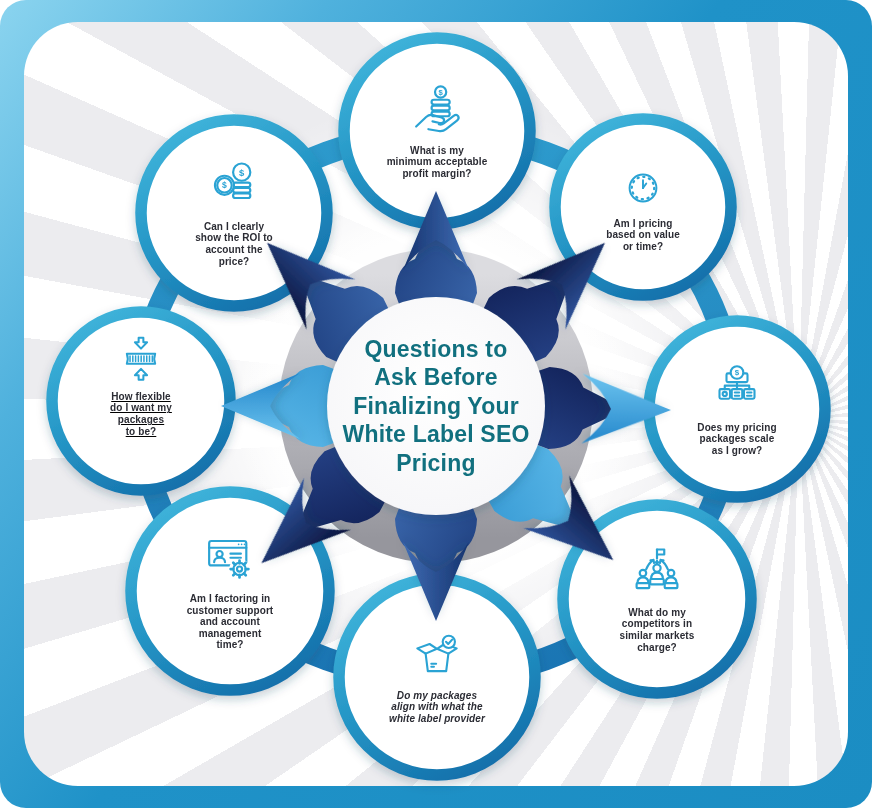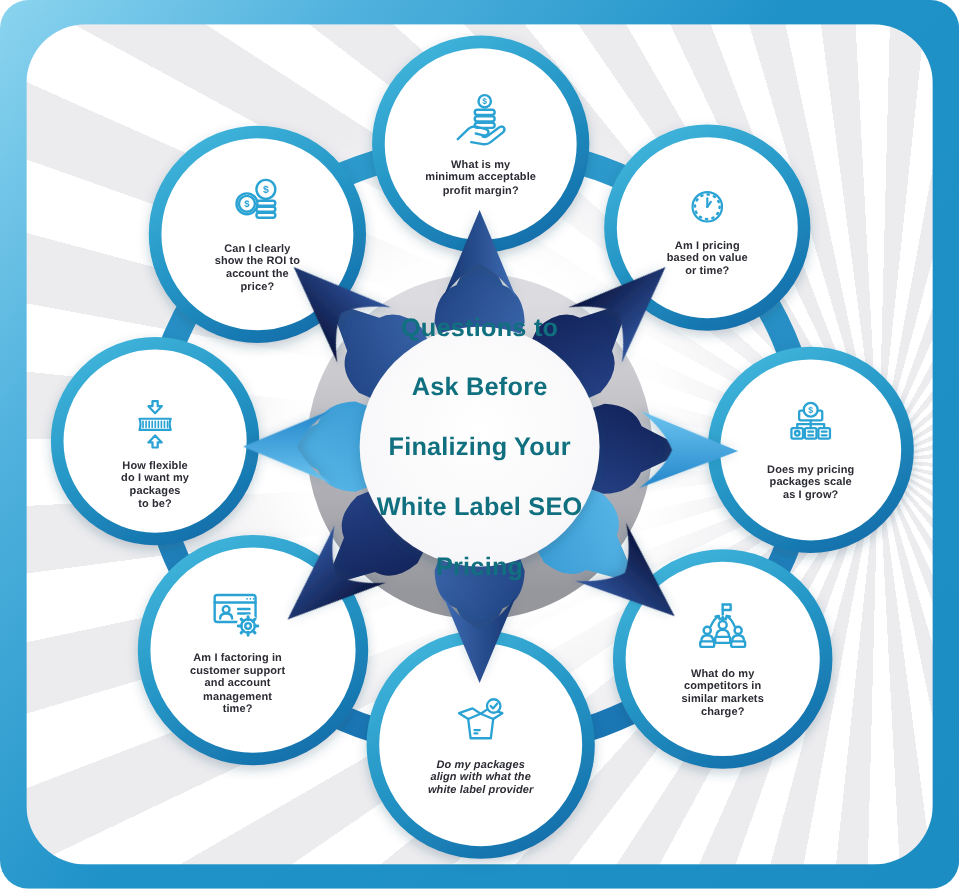--- a/index.html
+++ b/index.html
@@ -15,21 +15,20 @@
     background:
       radial-gradient(circle at 50% 49%, rgba(255,255,255,.95) 0 160px, rgba(255,255,255,0) 300px),
       repeating-conic-gradient(from 150deg at 94% 52%, #ffffff 0deg 4.5deg, #ececef 4.5deg 9deg);
   }
   svg#gfx{position:absolute;left:0;top:0;}
   .center-label{
     position:absolute;left:321px;top:320px;width:230px;height:172px;
     display:flex;flex-direction:column;align-items:center;justify-content:center;
     text-align:center;color:#11707f;font-weight:700;font-size:23px;line-height:1.24;
     letter-spacing:.2px;
-    gap:26px;
   }
   .center-label span{display:block;}
   .node{
     position:absolute;display:flex;flex-direction:column;align-items:center;
     justify-content:center;text-align:center;border-radius:50%;
   }
   .node .icon{display:flex;align-items:center;justify-content:center;color:#2aa3d4;margin-bottom:4px;}
   .node-text{font-weight:700;font-size:10px;line-height:1.16;color:#2b2c34;letter-spacing:.1px;}
   .node-text span{display:block;}
 </style>
@@ -241,21 +240,21 @@
             <circle cx="45.5" cy="13.5" r="7" fill="#ffffff"></circle>
             <path d="M42.3 13.5 L44.8 16 L49.3 11"></path>
           </svg>
         </div>
         <div class="node-text">
           <span>Do my packages</span>
           <span>align with what the</span>
           <span>white label provider</span>
         </div>
       </div>
-      <div class="node" style="left: 117px; top: 492px; height: 198px; width: 198px;">
+      <div class="node" style="left: 131px; top: 492px; height: 198px; width: 198px;">
         <div class="icon">
           <svg viewBox="0 0 64 64" width="58" height="58" fill="none" stroke="currentColor" stroke-width="2.4" stroke-linecap="round" stroke-linejoin="round">
             <rect x="9" y="11" width="41" height="27" rx="2.5"></rect>
             <path d="M9 18.5 H50"></path>
             <circle cx="41.5" cy="14.8" r="0.9" fill="currentColor" stroke="none"></circle>
             <circle cx="44.8" cy="14.8" r="0.9" fill="currentColor" stroke="none"></circle>
             <circle cx="48" cy="14.8" r="0.9" fill="currentColor" stroke="none"></circle>
             <circle cx="20.5" cy="25.5" r="3.4"></circle>
             <path d="M14.5 34.5 Q14.5 29.5 20.5 29.5 Q26.5 29.5 26.5 34.5"></path>
             <path d="M32.5 25 H44 M32.5 29.5 H44"></path>
@@ -266,21 +265,21 @@
           </svg>
         </div>
         <div class="node-text">
           <span>Am I factoring in</span>
           <span>customer support</span>
           <span>and account</span>
           <span>management</span>
           <span>time?</span>
         </div>
       </div>
-      <div class="node" style="left: 52px; top: 323px; height: 178px; width: 178px;">
+      <div class="node" style="left: 52px; top: 296px; height: 178px; width: 178px; text-decoration: underline;">
         <div class="icon">
           <svg viewBox="0 0 64 64" width="54" height="54" fill="none" stroke="currentColor" stroke-width="2.4" stroke-linecap="round" stroke-linejoin="round">
             <path d="M29.2 5.5 h5.6 v5.5 h4.4 L32 18.5 L24.8 11 h4.4 Z"></path>
             <path d="M15.2 24.5 Q17.4 30.5 15.2 36.5 L48.8 36.5 Q46.6 30.5 48.8 24.5 Z"></path>
             <path stroke-width="1.8" d="M19 27.2 V33.8 M22.3 27.2 V33.8 M25.6 27.2 V33.8 M28.9 27.2 V33.8 M32.2 27.2 V33.8 M35.5 27.2 V33.8 M38.8 27.2 V33.8 M42.1 27.2 V33.8 M45.4 27.2 V33.8"></path>
             <path d="M29.2 55.5 h5.6 v-5.5 h4.4 L32 42.5 L24.8 50 h4.4 Z"></path>
           </svg>
         </div>
         <div class="node-text">
           <span>How flexible</span>

